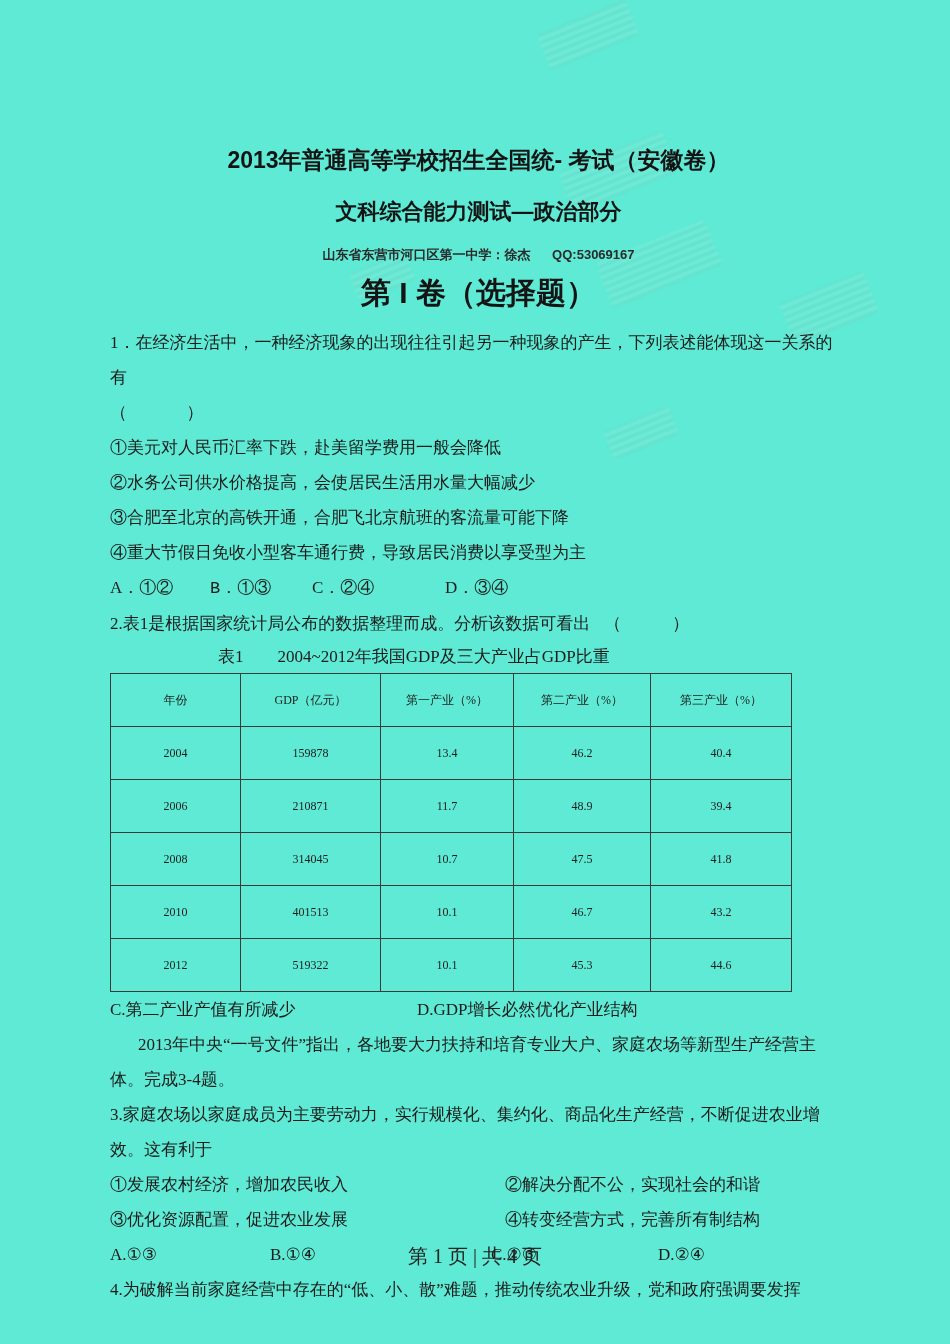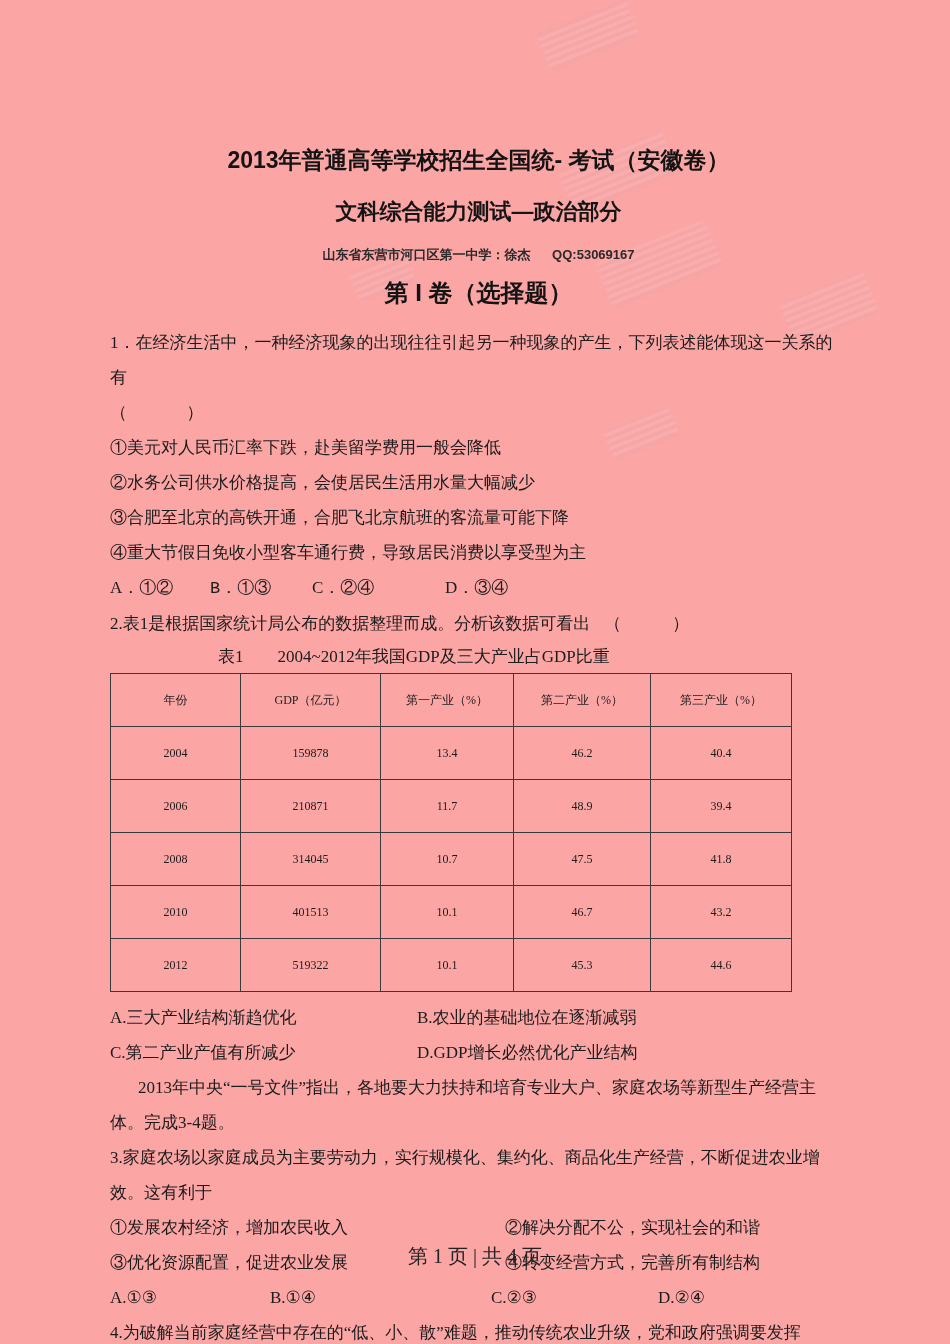--- a/index.html
+++ b/index.html
@@ -1,20 +1,20 @@
 <!DOCTYPE html>
 <html><head>
 <meta charset="utf-8">
 <style>
   html, body { margin: 0; padding: 0; background: #ffffff; }
   .page {
     position: relative;
     width: 950px;
     height: 1344px;
-    background: #fca5a5;
+    background: #5eead4;
     overflow: hidden;
     font-family: "Liberation Serif", "DejaVu Serif", serif;
     color: #1c1c1c;
   }
   .content {
     position: absolute;
     left: 110px;
     top: 145px;
     width: 737px;
     z-index: 2;
@@ -46,21 +46,21 @@
     font-size: 13px;
     font-weight: 700;
     line-height: 22px;
     text-align: center;
     color: #2a2a2a;
     white-space: pre;
   }
   .section-title {
     margin: 12px 0 0 0;
     font-family: "Liberation Sans", "DejaVu Sans", sans-serif;
-    font-size: 24px;
+    font-size: 30px;
     font-weight: 700;
     line-height: 30px;
     text-align: center;
     color: #141414;
     white-space: pre;
   }
   
   .main { margin-top: 17px; font-size: 17px; }
   .line {
     margin: 0;
@@ -224,23 +224,20 @@
             <tr>
               <td>2012</td>
               <td>519322</td>
               <td>10.1</td>
               <td>45.3</td>
               <td>44.6</td>
             </tr>
           </tbody>
         </table>
 
-        <p class="two-col row-ab">
-          <span class="c1">A.三大产业结构渐趋优化</span><span>B.农业的基础地位在逐渐减弱</span>
-        </p>
         <p class="two-col">
           <span class="c1">C.第二产业产值有所减少</span><span>D.GDP增长必然优化产业结构</span>
         </p>
       </div>
 
       <div>
         <p class="line indent">2013年中央“一号文件”指出，各地要大力扶持和培育专业大户、家庭农场等新型生产经营主</p>
         <p class="line">体。完成3-4题。</p>
       </div>
 

